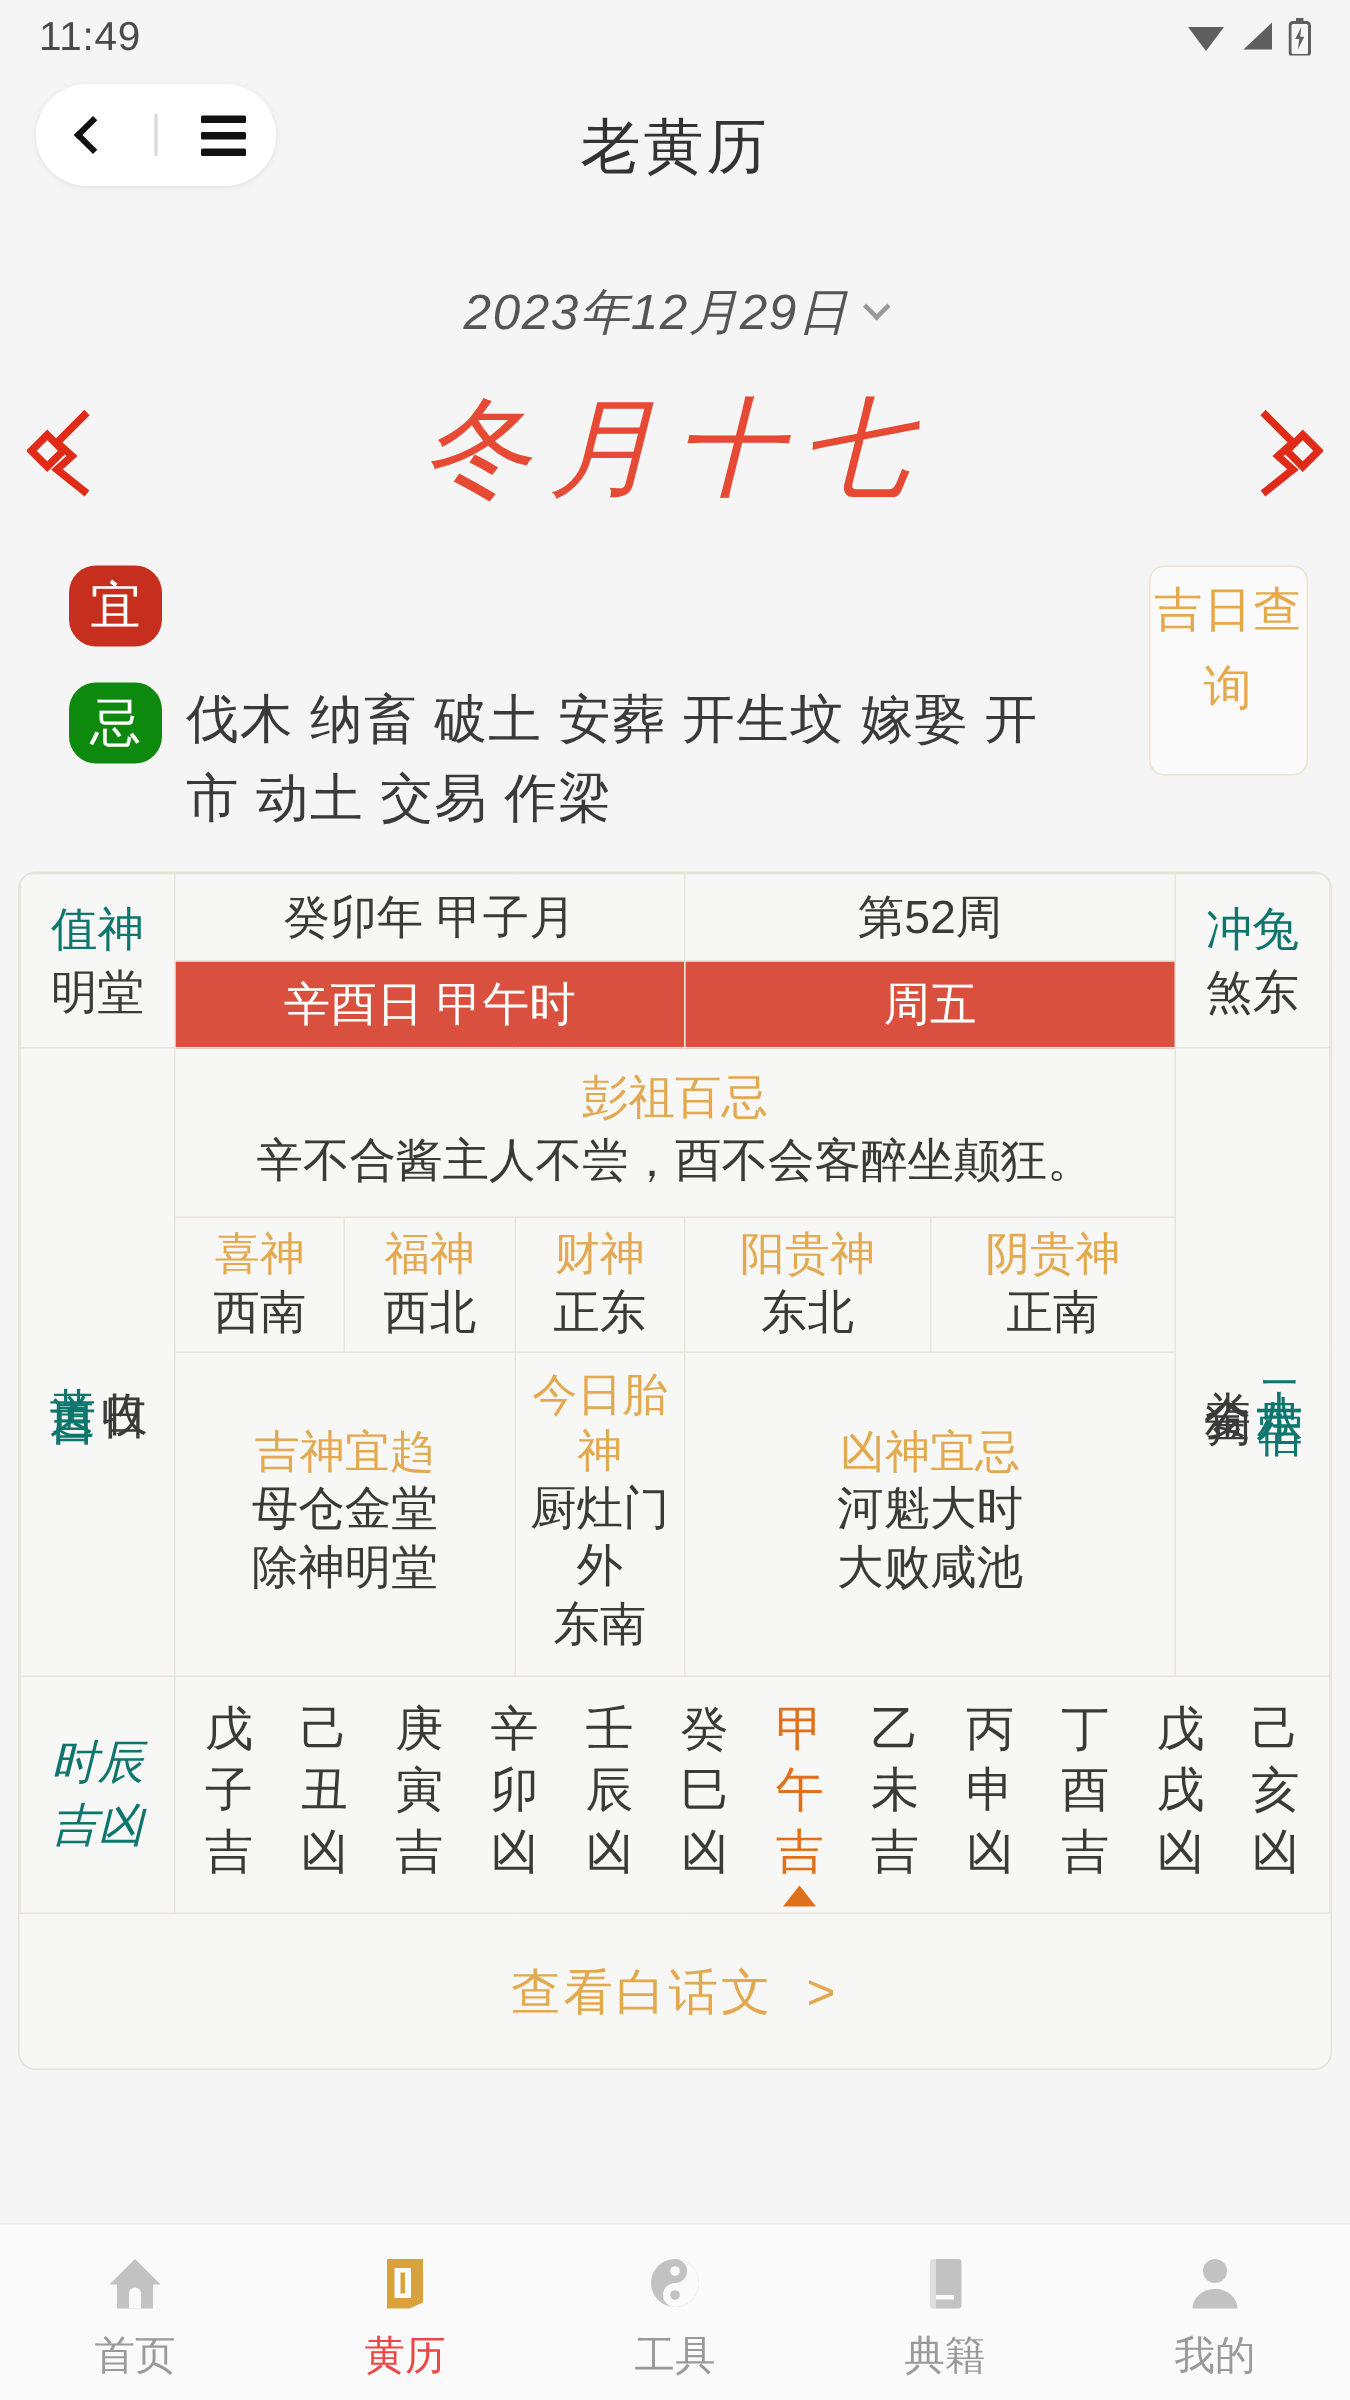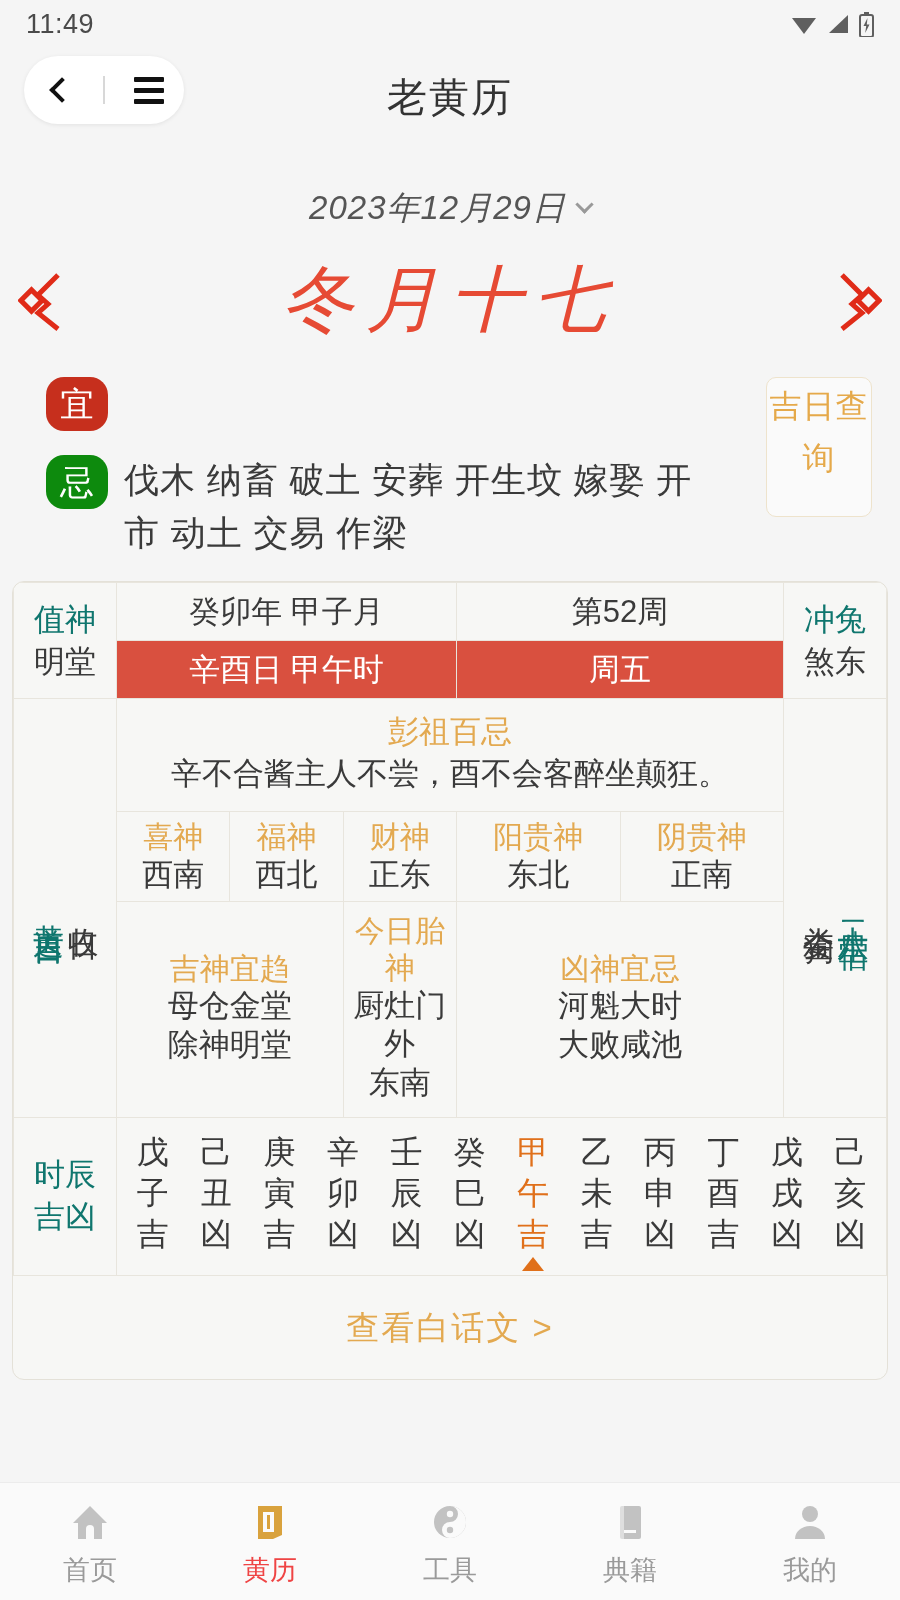--- a/index.html
+++ b/index.html
@@ -96,30 +96,30 @@
   .redcell { background: #d9503f; color: #fff !important; }
   .hcell { height: 58px; font-size: 32px; }
 
   .pengzu-title { color: #e3a950; font-size: 31px; }
   .pengzu-body { font-size: 31px; color: #3a3a3a; }
 
   .gods td { padding: 6px 0; }
   .gods .t { color: #e3a950; font-size: 30px; display: block; line-height: 1.25; }
   .gods .v { color: #3a3a3a; font-size: 31px; display: block; line-height: 1.25; }
 
-  .shichen-label { width: 103px; }
+  .shichen-label { width: 103px; font-style: italic; }
   .sc-grid { display: flex; width: 100%; }
   .sc { flex: 1; text-align: center; font-size: 32px; color: #3a3a3a;
         line-height: 1.28; padding: 8px 0 2px; position: relative; }
   .sc.active { color: #e0701a; }
   .sc .tri { position: absolute; left: 50%; bottom: -14px; margin-left: -11px;
              width: 0; height: 0; border-left: 11px solid transparent;
              border-right: 11px solid transparent; border-bottom: 14px solid #e0701a; }
   .baihua { text-align: center; color: #e3a950; font-size: 33px;
-            padding: 30px 0 28px; letter-spacing: 2px; }
+            padding: 30px 0 28px; letter-spacing: 2px; font-family: Liberation Mono, monospace; }
 
   
   .bottomnav {
     position: absolute; left: 0; bottom: 0; width: 900px; height: 118px;
     background: #fafafa; border-top: 1px solid #ececec;
     display: flex; align-items: center;
   }
   .navitem { flex: 1; text-align: center; color: #9a9a9a; font-size: 27px; }
   .navitem .glyph { height: 52px; display: flex; align-items: center;
                     justify-content: center; margin-bottom: 4px; }

